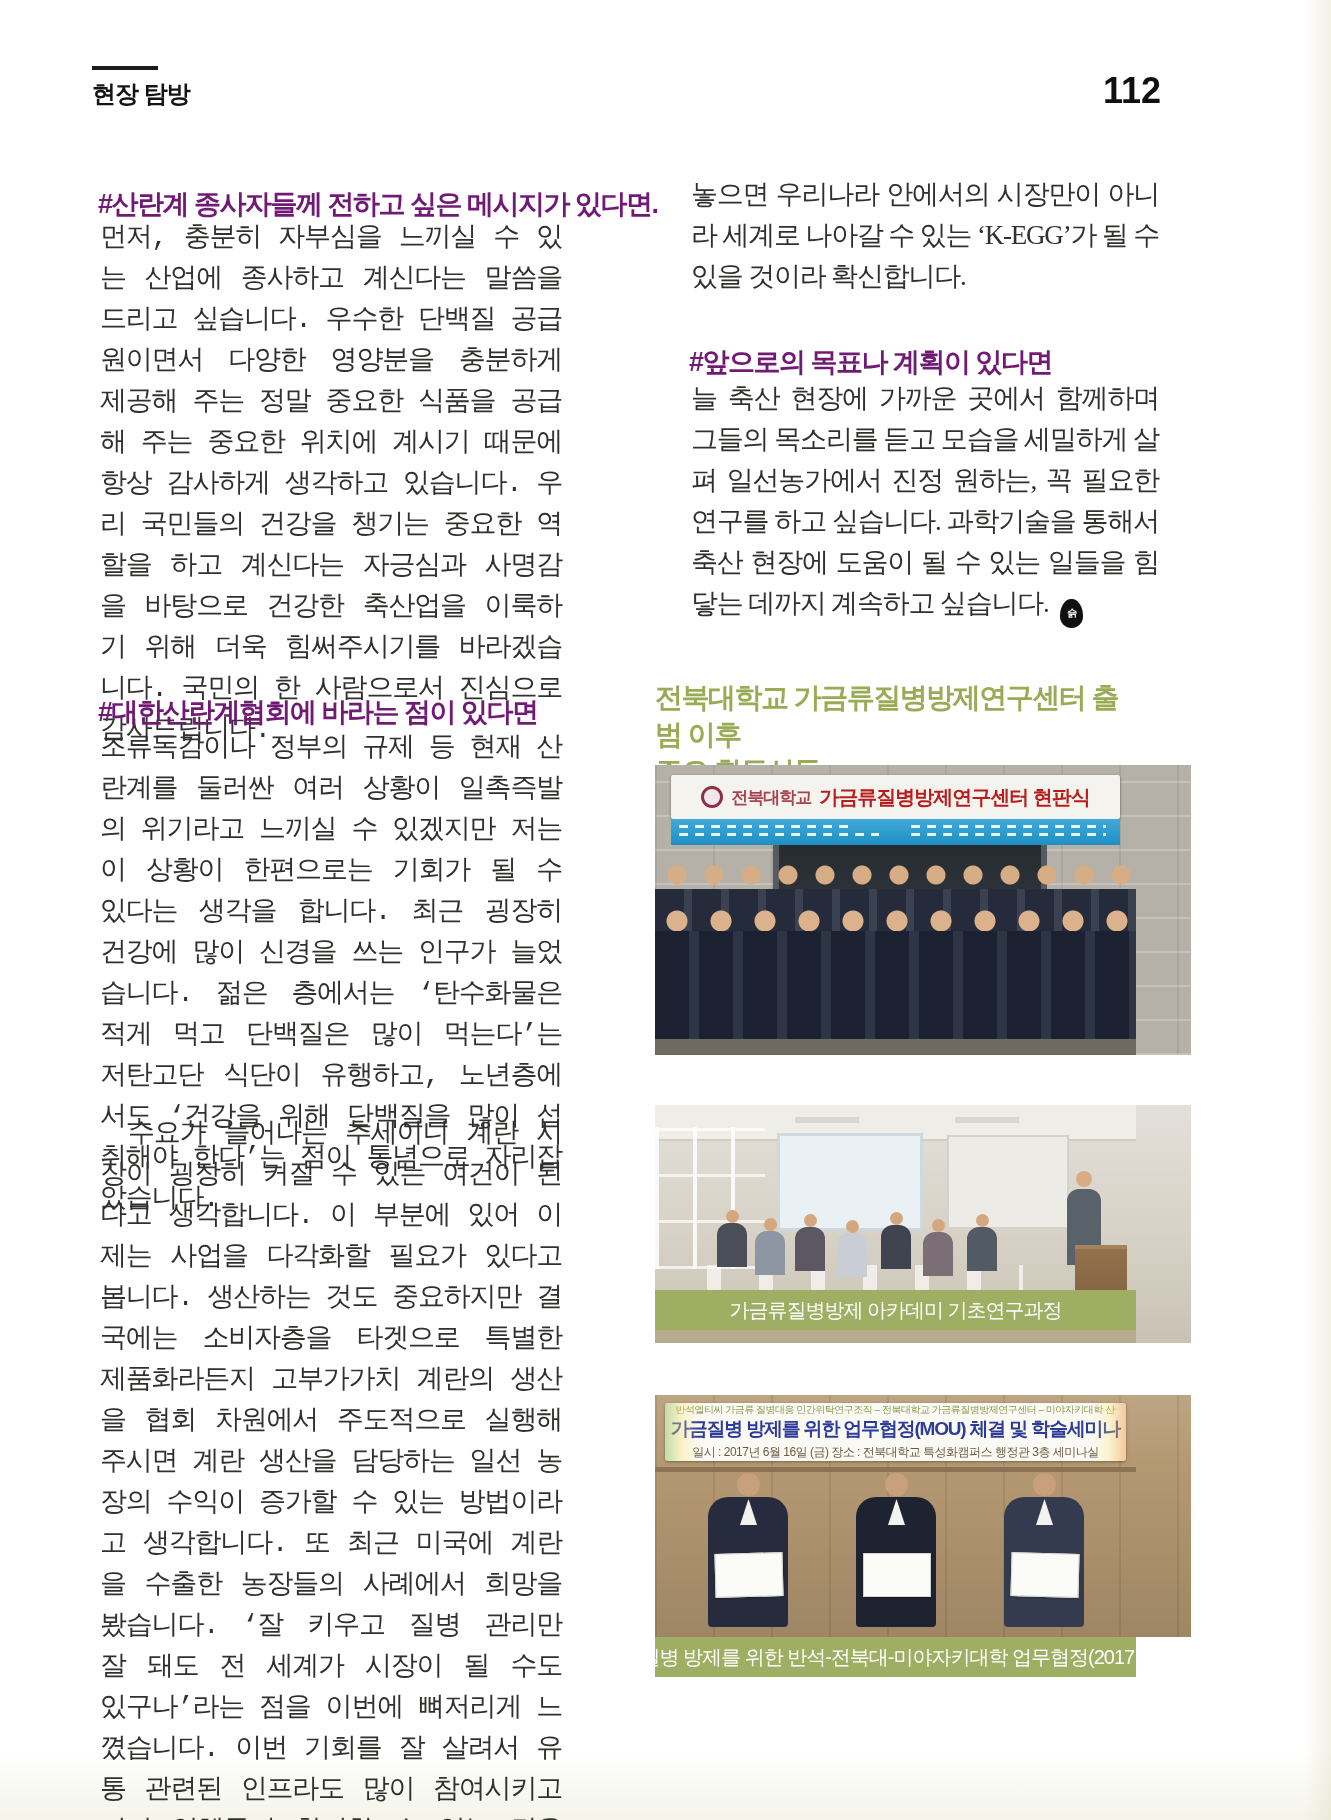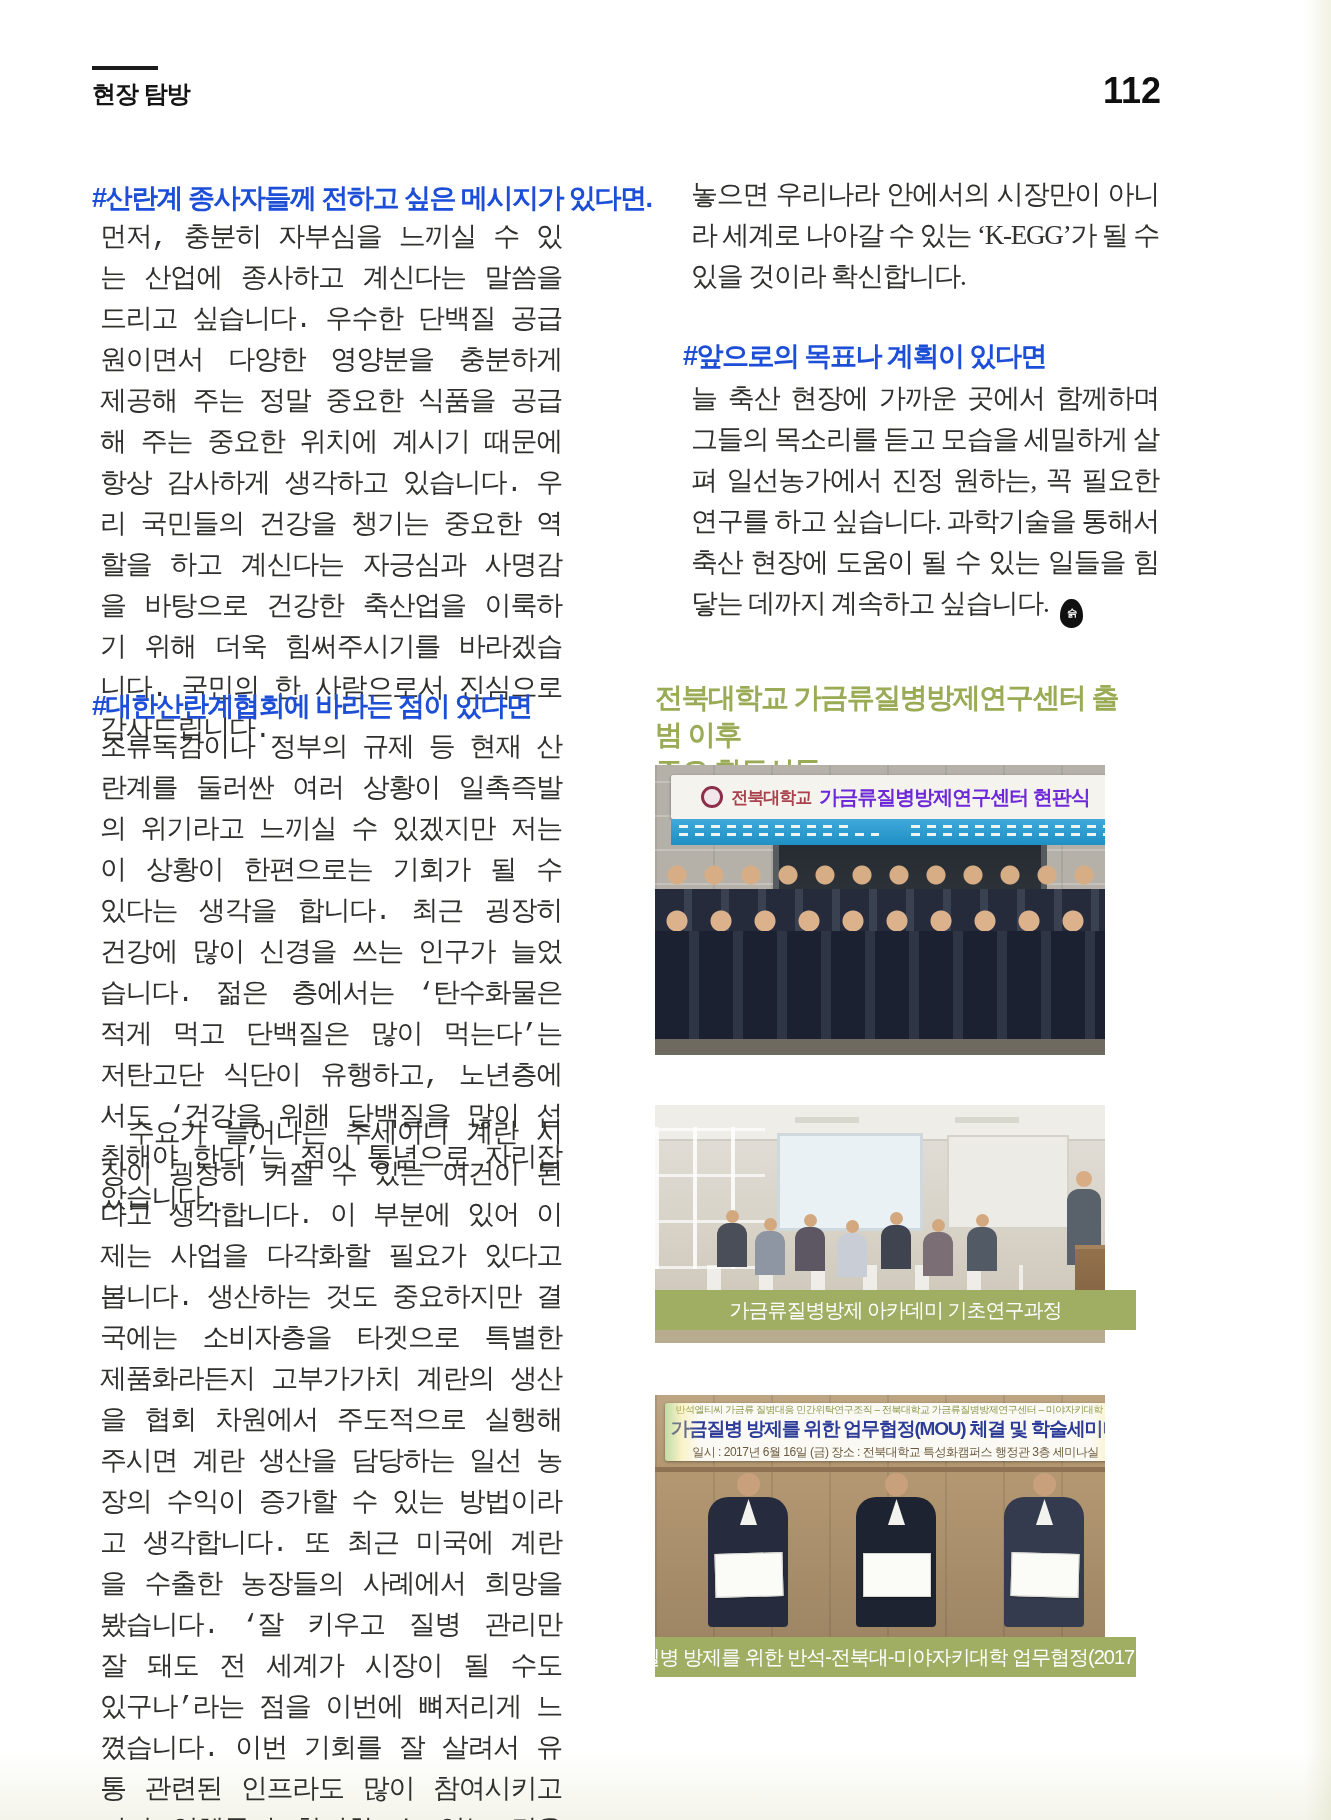--- a/index.html
+++ b/index.html
@@ -15,53 +15,53 @@
   .kicker-rule{position:absolute;left:92px;top:66px;width:66px;height:4px;background:#1c1c1c;}
   .kicker{position:absolute;left:92px;top:78px;font-size:24px;font-weight:700;color:#141414;letter-spacing:-1px;}
   .pageno{position:absolute;left:1103px;top:70px;font-size:36px;font-weight:700;color:#101010;}
 
   
   .bt{position:absolute;width:462px;font-family:"Liberation Serif","DejaVu Serif",serif;
       font-size:27px;line-height:41px;letter-spacing:-1.2px;color:#30302e;text-align:justify;margin:8px;}
   .col-r{left:683px;width:468px;}
   .col-l{left:92px;font-family:Liberation Mono, monospace;}
   .indent{text-indent:28px;}
-  .gh{position:absolute;left:92px;font-size:27px;font-weight:700;color:#1d4ed8;letter-spacing:-1.5px;margin:0;}
+  .gh{position:absolute;left:92px;font-size:27px;font-weight:700;color:#701a75;letter-spacing:-1.5px;margin:6px;}
   .gh-r{left:683px;}
 
   
   .egg{display:inline-flex;align-items:center;justify-content:center;vertical-align:-4px;
        width:23px;height:29px;background:#101010;margin-left:6px;
        border-radius:50% 50% 50% 50% / 62% 62% 42% 42%;}
   .egg span{color:#ffffff;font-size:10px;font-weight:700;line-height:10px;font-family:"Liberation Sans",sans-serif;}
 
   
   .gal-h{position:absolute;left:655px;top:679px;width:481px;font-size:28px;font-weight:700;
          color:#9aab55;letter-spacing:-1.5px;line-height:37px;margin:0;}
 
   
-  .photo{position:absolute;left:655px;width:450px;overflow:hidden;background:#a9a49b;}
+  .photo{position:absolute;left:655px;width:536px;overflow:hidden;background:#a9a49b;}
   .caption{position:absolute;left:655px;width:481px;height:40px;background:#a0ae63;
            display:flex;align-items:center;justify-content:center;}
   .caption span{color:#ffffff;font-size:20px;letter-spacing:-1px;white-space:nowrap;}
 
   
   .photo1{top:765px;height:290px;
      background:#b5b1a8;
      background-image:repeating-linear-gradient(0deg,rgba(255,255,255,.22) 0 2px,rgba(0,0,0,0) 2px 34px),
                       repeating-linear-gradient(90deg,rgba(0,0,0,.07) 0 2px,rgba(0,0,0,0) 2px 58px);}
   .entrance{position:absolute;left:118px;top:56px;width:262px;height:170px;
      background:linear-gradient(#23282e,#3a4046);
      border-left:6px solid #565b60;border-right:6px solid #565b60;}
   .banner1{position:absolute;left:16px;top:10px;width:449px;height:44px;background:#f5f3ee;
      border-radius:2px;display:flex;align-items:center;justify-content:center;gap:8px;
      box-shadow:0 1px 3px rgba(0,0,0,.4);white-space:nowrap;}
   .b1logo{width:16px;height:16px;border-radius:50%;border:3px solid #8c2f4a;background:#f1e7ea;}
   .b1univ{font-size:17px;font-weight:700;color:#a8434e;letter-spacing:-1px;}
-  .b1title{font-size:20px;font-weight:700;color:#6d28d9;letter-spacing:-1px;}
+  .b1title{font-size:20px;font-weight:700;color:#b91c1c;letter-spacing:-1px;}
   .bstrip{position:absolute;left:16px;top:54px;width:449px;height:26px;
      background:linear-gradient(#3fa9da,#1f8fc4);}
   .micro{position:absolute;height:3px;background:repeating-linear-gradient(90deg,rgba(255,255,255,.9) 0 9px,rgba(255,255,255,0) 9px 16px);}
   .m1{left:8px;top:6px;width:170px;}  .m2{left:8px;top:14px;width:200px;}
   .m3{left:240px;top:6px;width:195px;} .m4{left:240px;top:14px;width:195px;}
   .crowd-back-heads{position:absolute;left:4px;top:96px;width:473px;height:46px;
      background-image:radial-gradient(circle at 18px 14px,#d7ad86 9px,rgba(0,0,0,0) 10px);
      background-size:37px 46px;background-repeat:repeat-x;}
   .crowd-back-bodies{position:absolute;left:0;top:124px;width:481px;height:60px;
      background:repeating-linear-gradient(90deg,#252b3a 0 29px,#3a4252 29px 37px);}

